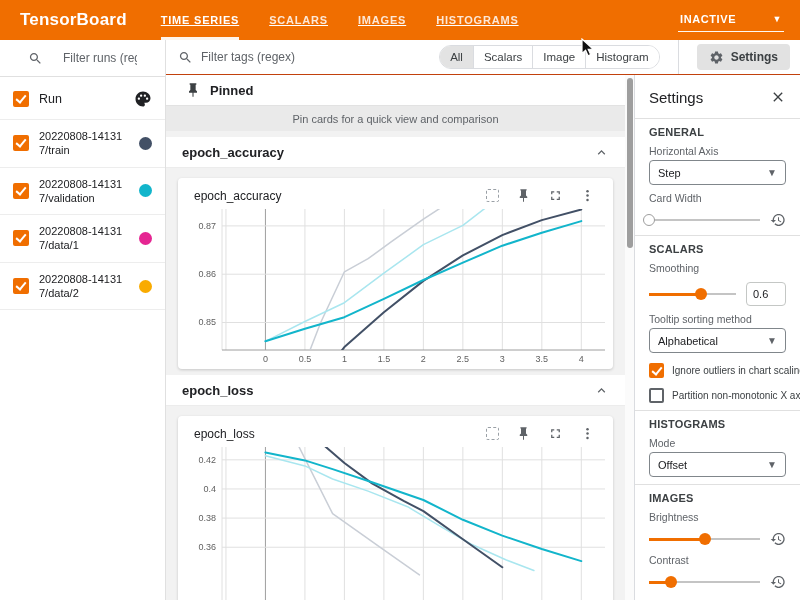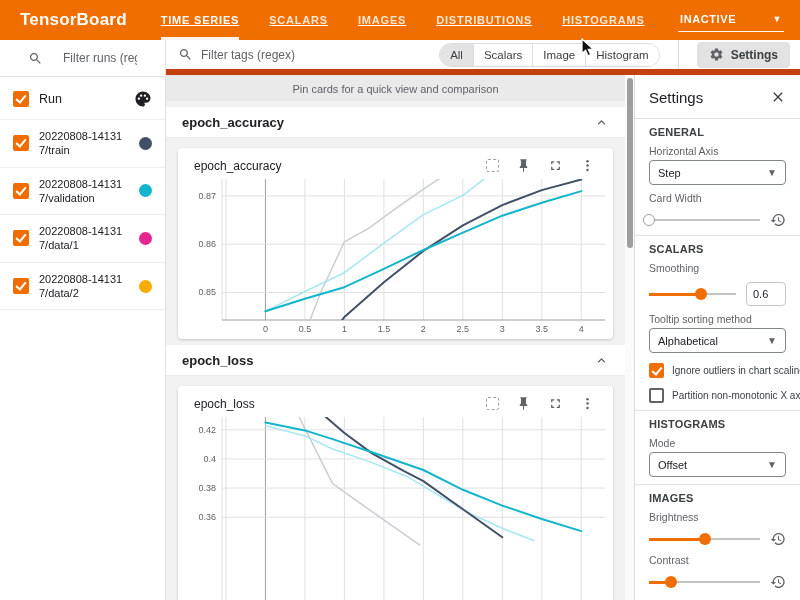--- a/index.html
+++ b/index.html
@@ -38,21 +38,21 @@
   .cb { width:16px; height:16px; border-radius:2px; flex:none; position:relative; cursor:pointer; }
   .cb.checked { background:#f06e00; }
   .cb.checked::after { content:""; position:absolute; left:5px; top:2px; width:4px; height:8px;
     border:solid #fff; border-width:0 2px 2px 0; transform:rotate(40deg); }
   .cb.un { background:#fff; border:2px solid #5f6368; }
   .cb.small { width:15px; height:15px; }
   .cb.small.checked::after { left:4.5px; top:1.5px; }
 
   
   .rightcol { flex:1; display:flex; flex-direction:column; min-width:0; }
-  .toolbar { height:35px; border-bottom:6px solid #c2410c; display:flex; align-items:center; gap:8px; padding-left:12px; flex:none; background:#fff; }
+  .toolbar { height:35px; border-bottom:1px solid #c2410c; display:flex; align-items:center; gap:8px; padding-left:12px; flex:none; background:#fff; }
   .ftags { flex:1; display:flex; align-items:center; gap:8px; min-width:0; }
   .btn-group { display:flex; border:1px solid #dadce0; border-radius:12px; overflow:hidden; height:24px; flex:none; }
   .fbtn { font-size:11.5px; color:#3c4043; background:#fff; border:none; border-right:1px solid #dadce0; padding:0 10px; cursor:pointer; font-family:inherit; }
   .fbtn:last-child { border-right:none; }
   .fbtn.active { background:#e3e3e3; }
   .tdiv { width:1px; align-self:stretch; background:#dadce0; margin-left:10px; }
   .settings-btn { background:#e2e2e2; border:none; border-radius:4px; height:26px; display:flex; align-items:center; gap:7px;
     padding:0 12px; font-size:12px; font-weight:bold; color:#3c4043; margin:0 10px; cursor:pointer; font-family:inherit; flex:none; }
   .gear-sm { width:15px; height:15px; fill:#5f6368; }
 
@@ -109,21 +109,20 @@
 <body>
 
 <div class="app">
 
   <div class="hdr">
     <div class="logo">TensorBoard</div>
     <div class="tabs">
       <div class="tab active">TIME SERIES</div>
       <div class="tab">SCALARS</div>
       <div class="tab">IMAGES</div>
-      <div class="tab">DISTRIBUTIONS</div>
       <div class="tab">HISTOGRAMS</div>
     </div>
     <div class="hright">
       <div class="status-dd">
         <span>INACTIVE</span>
         <span style="font-size:9px;">▼</span>
       </div>
 
     </div>
   </div>
@@ -186,20 +185,26 @@
           <svg class="gear-sm" viewBox="0 0 24 24">
             <path d="M19.14 12.94c.04-.3.06-.61.06-.94 0-.32-.02-.64-.07-.94l2.03-1.58c.18-.14.23-.41.12-.61l-1.92-3.32c-.12-.22-.37-.29-.59-.22l-2.39.96c-.5-.38-1.03-.7-1.62-.94l-.36-2.54c-.04-.24-.24-.41-.48-.41h-3.84c-.24 0-.43.17-.47.41l-.36 2.54c-.59.24-1.13.57-1.62.94l-2.39-.96c-.22-.08-.47 0-.59.22L2.74 8.87c-.12.21-.08.47.12.61l2.03 1.58c-.05.3-.09.63-.09.94s.02.64.07.94l-2.03 1.58c-.18.14-.23.41-.12.61l1.92 3.32c.12.22.37.29.59.22l2.39-.96c.5.38 1.03.7 1.62.94l.36 2.54c.05.24.24.41.48.41h3.84c.24 0 .44-.17.47-.41l.36-2.54c.59-.24 1.13-.56 1.62-.94l2.39.96c.22.08.47 0 .59-.22l1.92-3.32c.12-.22.07-.47-.12-.61l-2.01-1.58zM12 15.6c-1.98 0-3.6-1.62-3.6-3.6s1.62-3.6 3.6-3.6 3.6 1.62 3.6 3.6-1.62 3.6-3.6 3.6z"></path>
           </svg>
           <span>Settings</span>
         </button>
       </div>
 
       <div class="content">
 
         <div class="scroll">
+          <div class="pinned-bar">
+            <svg width="16" height="16" viewBox="0 0 24 24" fill="#3c4043">
+              <path d="M16 12V4h1V2H7v2h1v8l-2 2v2h5.2v6h1.6v-6H18v-2l-2-2z"></path>
+            </svg>
+            <span class="pinned-title">Pinned</span>
+          </div>
           <div class="hint">Pin cards for a quick view and comparison</div>
 
           <div class="section-head">
             <span class="section-title">epoch_accuracy</span>
             <svg class="cicon" viewBox="0 0 24 24">
               <path d="M12 8l-6 6 1.41 1.41L12 10.83l4.59 4.58L18 14l-6-6z"></path>
             </svg>
           </div>
           <div class="card-zone">
             <div class="card">

